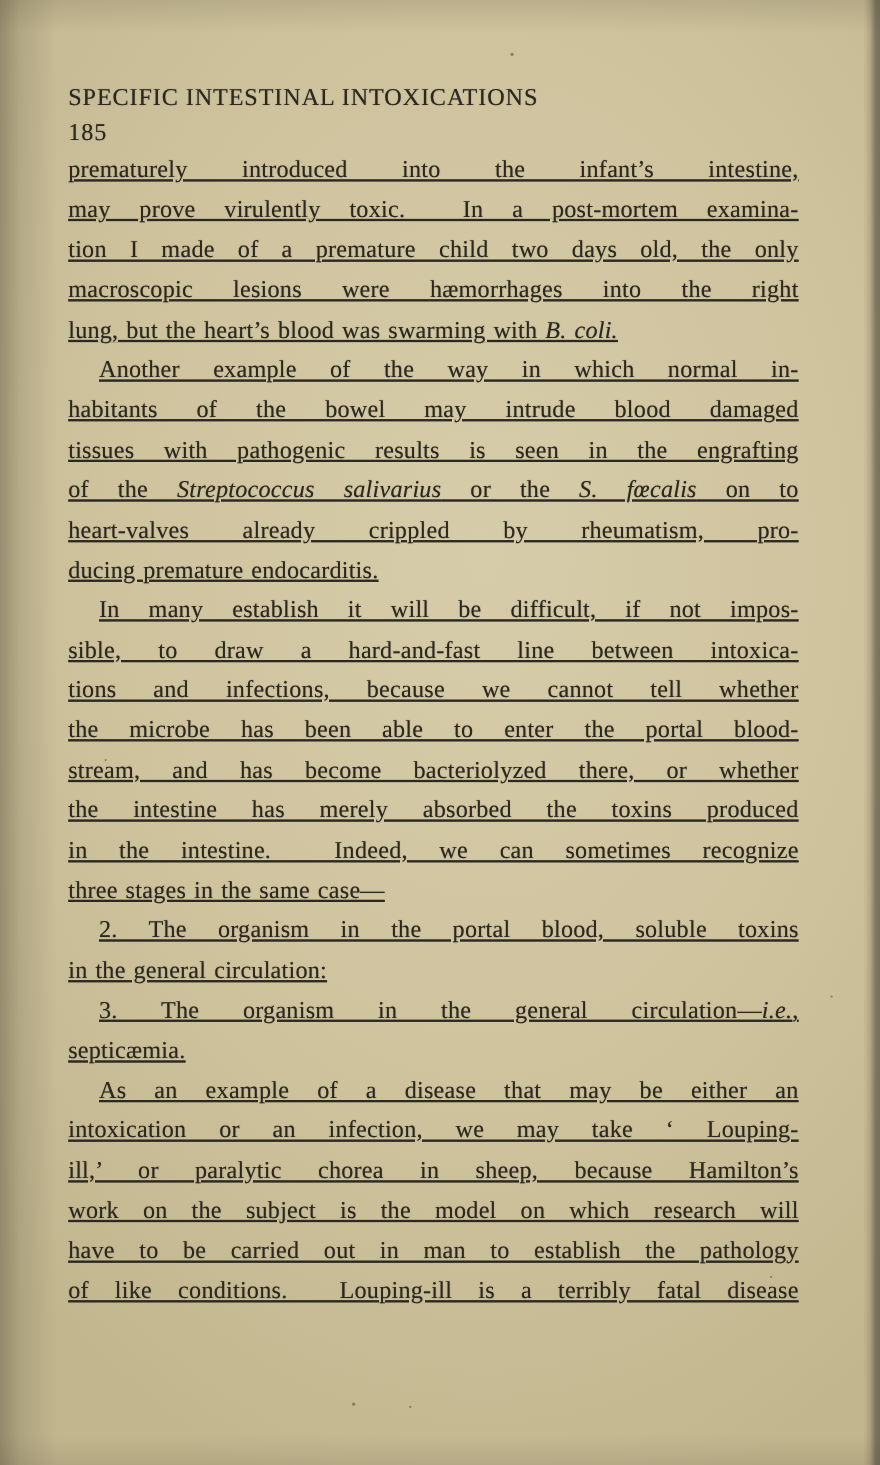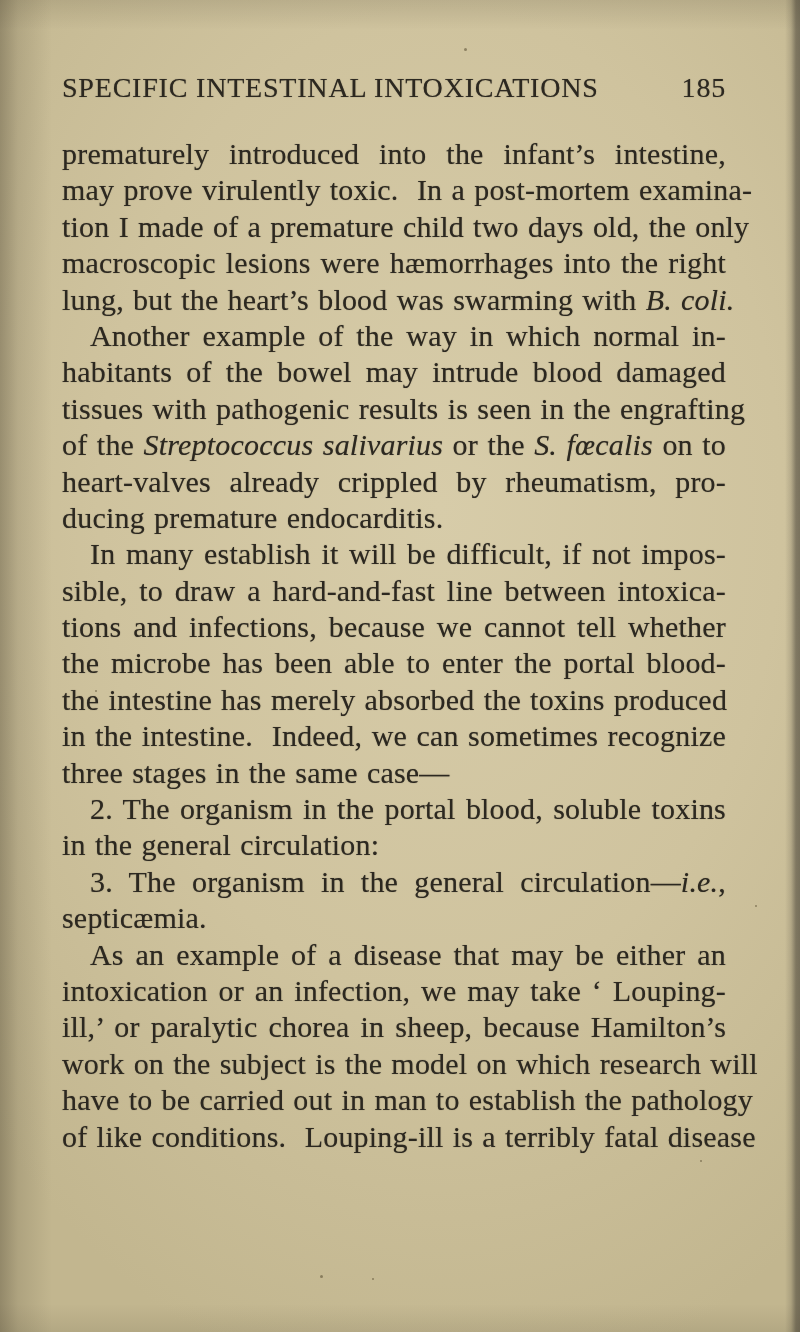--- a/index.html
+++ b/index.html
@@ -16,40 +16,42 @@
       linear-gradient(270deg, rgba(52,48,41,0.55) 0px, rgba(52,48,41,0.50) 4px, rgba(52,48,41,0.16) 9px, rgba(52,48,41,0.0) 15px),
       linear-gradient(180deg, rgba(70,62,44,0.15) 0px, rgba(70,62,44,0.0) 30px),
       linear-gradient(0deg, rgba(70,62,44,0.12) 0px, rgba(70,62,44,0.0) 28px),
       radial-gradient(ellipse 620px 900px at 55% 38%, var(--paper-light) 0%, var(--paper) 55%, var(--paper-dark) 100%);
   }
   .running-header {
     position: absolute;
     left: 62px; top: 72px; width: 664px;
     display: flex; justify-content: space-between; align-items: baseline;
     color: var(--ink);
-    font-size: 28px; line-height: 32px;
+    font-size: 22px; line-height: 32px;
     letter-spacing: 0.8px;
     text-shadow: 0 0 1px rgba(44,40,32,0.55);
     white-space: nowrap;
+    flex-direction: column;
   }
   .text-block {
     position: absolute;
     left: 62px; top: 136px; width: 664px;
     color: var(--ink);
     text-shadow: 0 0 1px rgba(44,40,32,0.5);
   }
   .line {
-    font-size: 30px;
+    font-size: 22px;
     line-height: 36.4px;
     height: 36.4px;
     letter-spacing: 0.2px;
     word-spacing: 1.5px;
     text-align: justify;
     text-align-last: justify;
     white-space: nowrap;
+    text-decoration: underline;
   }
   .line.end { text-align-last: left; }
   .line.indent { text-indent: 28px; }
   .it { font-style: italic; }
   .speck {
     position: absolute;
     background: rgba(86,74,48,0.55);
     border-radius: 50%;
     width: 3px; height: 3px;
   }
@@ -71,20 +73,21 @@
       <div class="line indent"><span>Another example of the way in which normal in-</span></div>
       <div class="line"><span>habitants of the bowel may intrude blood damaged</span></div>
       <div class="line"><span>tissues with pathogenic results is seen in the engrafting</span></div>
       <div class="line"><span>of the </span><span class="it">Streptococcus salivarius</span><span> or the </span><span class="it">S. fœcalis</span><span> on to</span></div>
       <div class="line"><span>heart-valves already crippled by rheumatism, pro-</span></div>
       <div class="line end"><span>ducing premature endocarditis.</span></div>
       <div class="line indent"><span>In many establish it will be difficult, if not impos-</span></div>
       <div class="line"><span>sible, to draw a hard-and-fast line between intoxica-</span></div>
       <div class="line"><span>tions and infections, because we cannot tell whether</span></div>
       <div class="line"><span>the microbe has been able to enter the portal blood-</span></div>
+      <div class="line"><span>stream, and has become bacteriolyzed there, or whether</span></div>
       <div class="line"><span>the intestine has merely absorbed the toxins produced</span></div>
       <div class="line"><span>in the intestine.&nbsp; Indeed, we can sometimes recognize</span></div>
       <div class="line end"><span>three stages in the same case—</span></div>
       <div class="line indent"><span>2. The organism in the portal blood, soluble toxins</span></div>
       <div class="line end"><span>in the general circulation:</span></div>
       <div class="line indent"><span>3. The organism in the general circulation—</span><span class="it">i.e.</span><span>,</span></div>
       <div class="line end"><span>septicæmia.</span></div>
       <div class="line indent"><span>As an example of a disease that may be either an</span></div>
       <div class="line"><span>intoxication or an infection, we may take ‘ Louping-</span></div>
       <div class="line"><span>ill,’ or paralytic chorea in sheep, because Hamilton’s</span></div>

